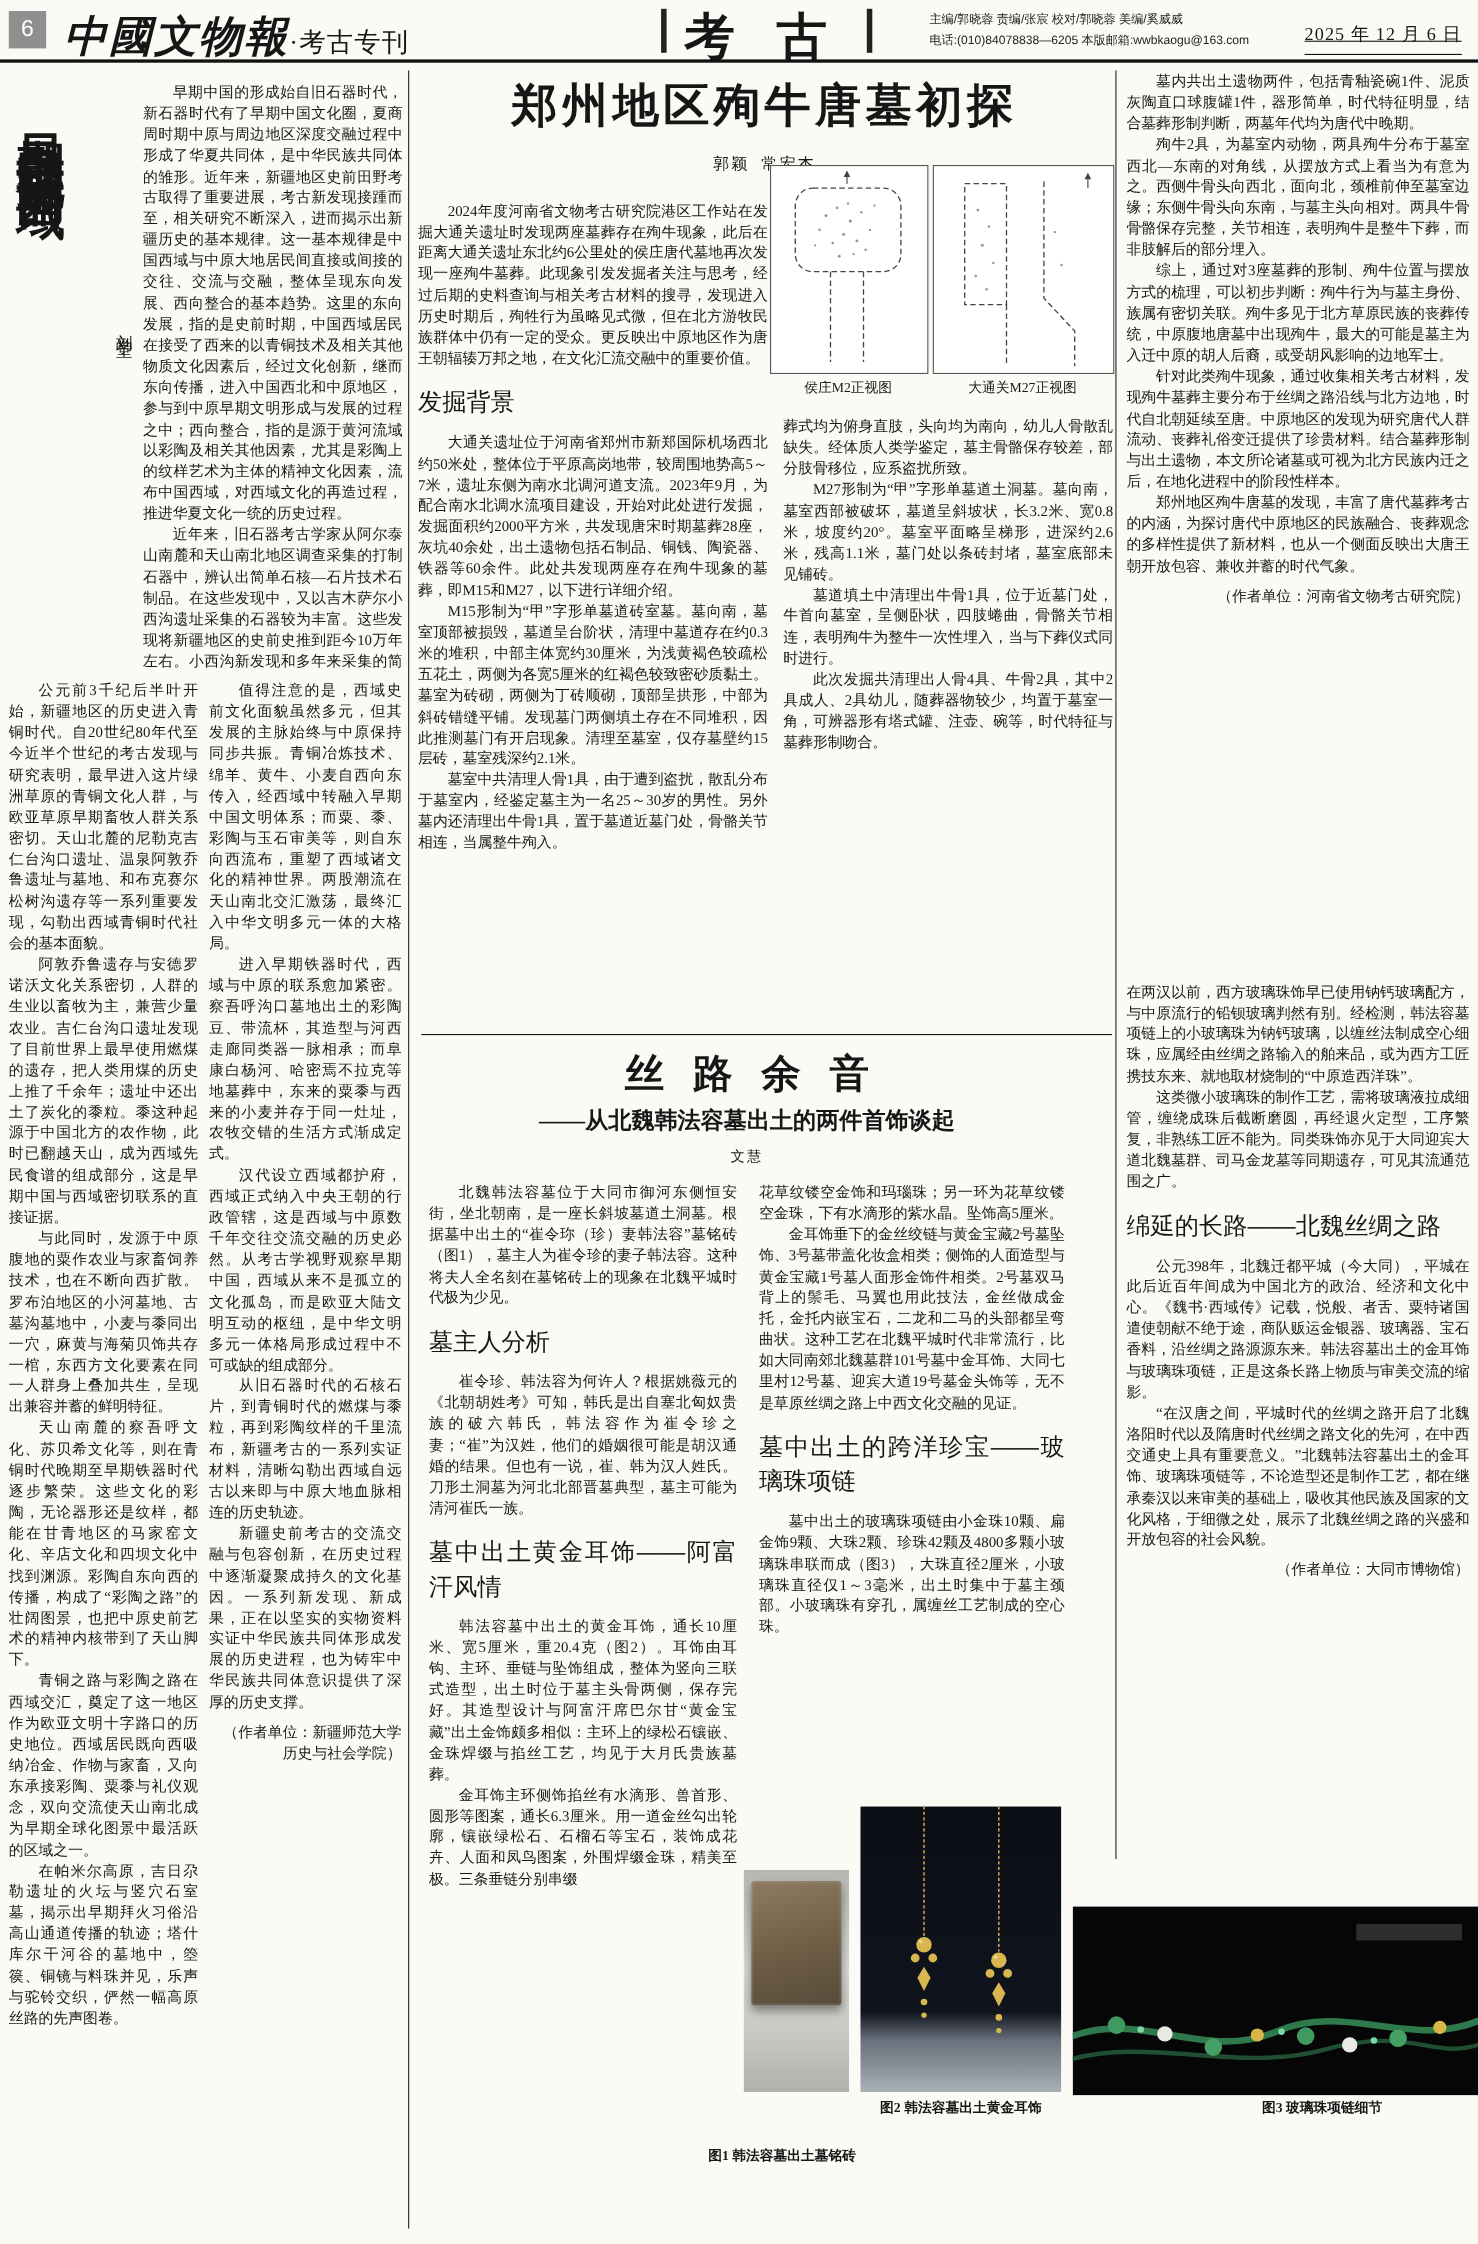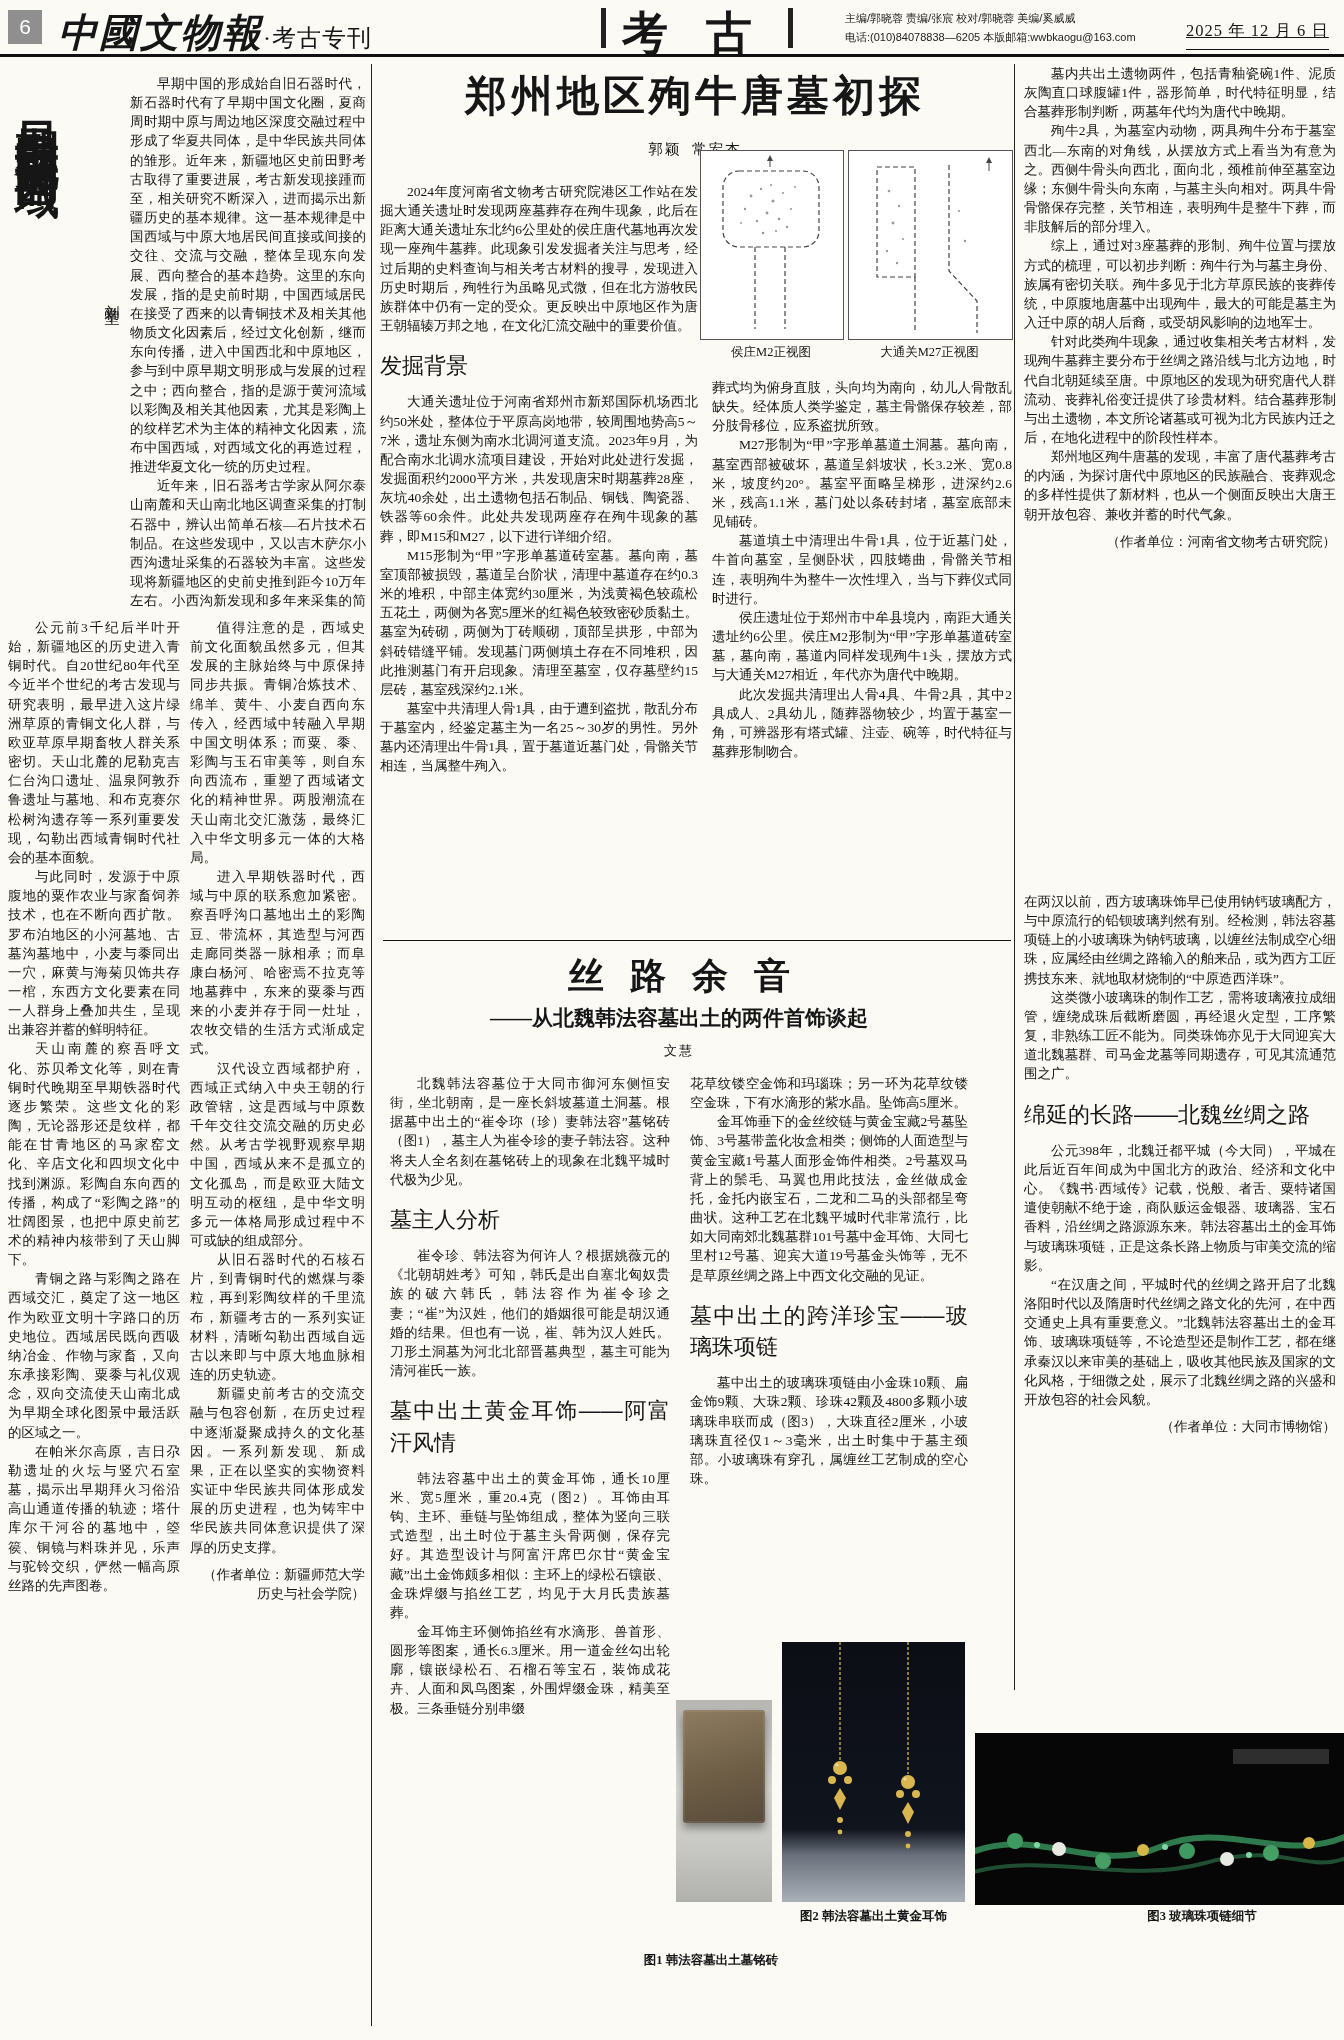--- a/index.html
+++ b/index.html
@@ -67,20 +67,21 @@
 
 <div class="abs vtitle" style="left:12px;top:86px;height:505px;"><span>早期中国视野下的西域</span></div>
 <div class="abs vauthor" style="left:102px;top:292px;height:120px;"><span>刘学堂</span></div>
 
 <div class="abs col" style="left:130px;top:74px;width:236px;height:534px;">
     <div class="blk-p">早期中国的形成始自旧石器时代，新石器时代有了早期中国文化圈，夏商周时期中原与周边地区深度交融过程中形成了华夏共同体，是中华民族共同体的雏形。近年来，新疆地区史前田野考古取得了重要进展，考古新发现接踵而至，相关研究不断深入，进而揭示出新疆历史的基本规律。这一基本规律是中国西域与中原大地居民间直接或间接的交往、交流与交融，整体呈现东向发展、西向整合的基本趋势。这里的东向发展，指的是史前时期，中国西域居民在接受了西来的以青铜技术及相关其他物质文化因素后，经过文化创新，继而东向传播，进入中国西北和中原地区，参与到中原早期文明形成与发展的过程之中；西向整合，指的是源于黄河流域以彩陶及相关其他因素，尤其是彩陶上的纹样艺术为主体的精神文化因素，流布中国西域，对西域文化的再造过程，推进华夏文化一统的历史过程。</div>
     <div class="blk-p">近年来，旧石器考古学家从阿尔泰山南麓和天山南北地区调查采集的打制石器中，辨认出简单石核—石片技术石制品。在这些发现中，又以吉木萨尔小西沟遗址采集的石器较为丰富。这些发现将新疆地区的史前史推到距今10万年左右。小西沟新发现和多年来采集的简单石核—石片，与中国北方旧石器时代早期石器技术传统一致，表明新疆地区自有人类活动开始，就与生活在辽阔中原大地上的人群有着密切的文化联系。2016年发现的通天洞遗址，洞穴堆积自旧石器时代延续至青铜时代与早期铁器时代，其旧石器文化层的年代距今45000年，属于旧石器时代晚期。通天洞遗址的发掘还出土了距今5000余年的炭化小麦，为麦作农业的东传路线提供了关键证据。</div>
   </div>
 <div class="abs col" style="left:8px;top:618px;width:172px;height:1400px;">
     <div class="blk-p">公元前3千纪后半叶开始，新疆地区的历史进入青铜时代。自20世纪80年代至今近半个世纪的考古发现与研究表明，最早进入这片绿洲草原的青铜文化人群，与欧亚草原早期畜牧人群关系密切。天山北麓的尼勒克吉仁台沟口遗址、温泉阿敦乔鲁遗址与墓地、和布克赛尔松树沟遗存等一系列重要发现，勾勒出西域青铜时代社会的基本面貌。</div>
+    <div class="blk-p">阿敦乔鲁遗存与安德罗诺沃文化关系密切，人群的生业以畜牧为主，兼营少量农业。吉仁台沟口遗址发现了目前世界上最早使用燃煤的遗存，把人类用煤的历史上推了千余年；遗址中还出土了炭化的黍粒。黍这种起源于中国北方的农作物，此时已翻越天山，成为西域先民食谱的组成部分，这是早期中国与西域密切联系的直接证据。</div>
     <div class="blk-p">与此同时，发源于中原腹地的粟作农业与家畜饲养技术，也在不断向西扩散。罗布泊地区的小河墓地、古墓沟墓地中，小麦与黍同出一穴，麻黄与海菊贝饰共存一棺，东西方文化要素在同一人群身上叠加共生，呈现出兼容并蓄的鲜明特征。</div>
     <div class="blk-p">天山南麓的察吾呼文化、苏贝希文化等，则在青铜时代晚期至早期铁器时代逐步繁荣。这些文化的彩陶，无论器形还是纹样，都能在甘青地区的马家窑文化、辛店文化和四坝文化中找到渊源。彩陶自东向西的传播，构成了“彩陶之路”的壮阔图景，也把中原史前艺术的精神内核带到了天山脚下。</div>
     <div class="blk-p">青铜之路与彩陶之路在西域交汇，奠定了这一地区作为欧亚文明十字路口的历史地位。西域居民既向西吸纳冶金、作物与家畜，又向东承接彩陶、粟黍与礼仪观念，双向交流使天山南北成为早期全球化图景中最活跃的区域之一。</div>
     <div class="blk-p">在帕米尔高原，吉日尕勒遗址的火坛与竖穴石室墓，揭示出早期拜火习俗沿高山通道传播的轨迹；塔什库尔干河谷的墓地中，箜篌、铜镜与料珠并见，乐声与驼铃交织，俨然一幅高原丝路的先声图卷。</div>
   </div>
 <div class="abs col" style="left:190px;top:618px;width:175px;height:1400px;">
     <div class="blk-p">值得注意的是，西域史前文化面貌虽然多元，但其发展的主脉始终与中原保持同步共振。青铜冶炼技术、绵羊、黄牛、小麦自西向东传入，经西域中转融入早期中国文明体系；而粟、黍、彩陶与玉石审美等，则自东向西流布，重塑了西域诸文化的精神世界。两股潮流在天山南北交汇激荡，最终汇入中华文明多元一体的大格局。</div>
     <div class="blk-p">进入早期铁器时代，西域与中原的联系愈加紧密。察吾呼沟口墓地出土的彩陶豆、带流杯，其造型与河西走廊同类器一脉相承；而阜康白杨河、哈密焉不拉克等地墓葬中，东来的粟黍与西来的小麦并存于同一灶址，农牧交错的生活方式渐成定式。</div>
     <div class="blk-p">汉代设立西域都护府，西域正式纳入中央王朝的行政管辖，这是西域与中原数千年交往交流交融的历史必然。从考古学视野观察早期中国，西域从来不是孤立的文化孤岛，而是欧亚大陆文明互动的枢纽，是中华文明多元一体格局形成过程中不可或缺的组成部分。</div>
     <div class="blk-p">从旧石器时代的石核石片，到青铜时代的燃煤与黍粒，再到彩陶纹样的千里流布，新疆考古的一系列实证材料，清晰勾勒出西域自远古以来即与中原大地血脉相连的历史轨迹。</div>
@@ -149,21 +150,20 @@
     <div class="blk-p">2024年度河南省文物考古研究院港区工作站在发掘大通关遗址时发现两座墓葬存在殉牛现象，此后在距离大通关遗址东北约6公里处的侯庄唐代墓地再次发现一座殉牛墓葬。此现象引发发掘者关注与思考，经过后期的史料查询与相关考古材料的搜寻，发现进入历史时期后，殉牲行为虽略见式微，但在北方游牧民族群体中仍有一定的受众。更反映出中原地区作为唐王朝辐辏万邦之地，在文化汇流交融中的重要价值。</div>
     <div class="blk-h">发掘背景</div>
     <div class="blk-p">大通关遗址位于河南省郑州市新郑国际机场西北约50米处，整体位于平原高岗地带，较周围地势高5～7米，遗址东侧为南水北调河道支流。2023年9月，为配合南水北调水流项目建设，开始对此处进行发掘，发掘面积约2000平方米，共发现唐宋时期墓葬28座，灰坑40余处，出土遗物包括石制品、铜钱、陶瓷器、铁器等60余件。此处共发现两座存在殉牛现象的墓葬，即M15和M27，以下进行详细介绍。</div>
     <div class="blk-p">M15形制为“甲”字形单墓道砖室墓。墓向南，墓室顶部被损毁，墓道呈台阶状，清理中墓道存在约0.3米的堆积，中部主体宽约30厘米，为浅黄褐色较疏松五花土，两侧为各宽5厘米的红褐色较致密砂质黏土。墓室为砖砌，两侧为丁砖顺砌，顶部呈拱形，中部为斜砖错缝平铺。发现墓门两侧填土存在不同堆积，因此推测墓门有开启现象。清理至墓室，仅存墓壁约15层砖，墓室残深约2.1米。</div>
     <div class="blk-p">墓室中共清理人骨1具，由于遭到盗扰，散乱分布于墓室内，经鉴定墓主为一名25～30岁的男性。另外墓内还清理出牛骨1具，置于墓道近墓门处，骨骼关节相连，当属整牛殉入。</div>
   </div>
 <div class="abs col" style="left:712px;top:378px;width:300px;height:552px;">
     <div class="blk-pn">葬式均为俯身直肢，头向均为南向，幼儿人骨散乱缺失。经体质人类学鉴定，墓主骨骼保存较差，部分肢骨移位，应系盗扰所致。</div>
     <div class="blk-p">M27形制为“甲”字形单墓道土洞墓。墓向南，墓室西部被破坏，墓道呈斜坡状，长3.2米、宽0.8米，坡度约20°。墓室平面略呈梯形，进深约2.6米，残高1.1米，墓门处以条砖封堵，墓室底部未见铺砖。</div>
     <div class="blk-p">墓道填土中清理出牛骨1具，位于近墓门处，牛首向墓室，呈侧卧状，四肢蜷曲，骨骼关节相连，表明殉牛为整牛一次性埋入，当与下葬仪式同时进行。</div>
-    <div class="blk-p">侯庄遗址位于郑州市中牟县境内，南距大通关遗址约6公里。侯庄M2形制为“甲”字形单墓道砖室墓，墓向南，墓道内同样发现殉牛1头，摆放方式与大通关M27相近，年代亦为唐代中晚期。</div>
     <div class="blk-p">此次发掘共清理出人骨4具、牛骨2具，其中2具成人、2具幼儿，随葬器物较少，均置于墓室一角，可辨器形有塔式罐、注壶、碗等，时代特征与墓葬形制吻合。</div>
   </div>
 
 <div class="abs rule-v" style="left:1014px;top:64px;width:1px;height:1626px;"></div>
 
 <div class="abs col" style="left:1024px;top:64px;width:312px;height:824px;font-family:Liberation Serif, serif;">
     <div class="blk-p">墓内共出土遗物两件，包括青釉瓷碗1件、泥质灰陶直口球腹罐1件，器形简单，时代特征明显，结合墓葬形制判断，两墓年代均为唐代中晚期。</div>
     <div class="blk-p">殉牛2具，为墓室内动物，两具殉牛分布于墓室西北—东南的对角线，从摆放方式上看当为有意为之。西侧牛骨头向西北，面向北，颈椎前伸至墓室边缘；东侧牛骨头向东南，与墓主头向相对。两具牛骨骨骼保存完整，关节相连，表明殉牛是整牛下葬，而非肢解后的部分埋入。</div>
     <div class="blk-p">综上，通过对3座墓葬的形制、殉牛位置与摆放方式的梳理，可以初步判断：殉牛行为与墓主身份、族属有密切关联。殉牛多见于北方草原民族的丧葬传统，中原腹地唐墓中出现殉牛，最大的可能是墓主为入迁中原的胡人后裔，或受胡风影响的边地军士。</div>
     <div class="blk-p">针对此类殉牛现象，通过收集相关考古材料，发现殉牛墓葬主要分布于丝绸之路沿线与北方边地，时代自北朝延续至唐。中原地区的发现为研究唐代人群流动、丧葬礼俗变迁提供了珍贵材料。结合墓葬形制与出土遗物，本文所论诸墓或可视为北方民族内迁之后，在地化进程中的阶段性样本。</div>

